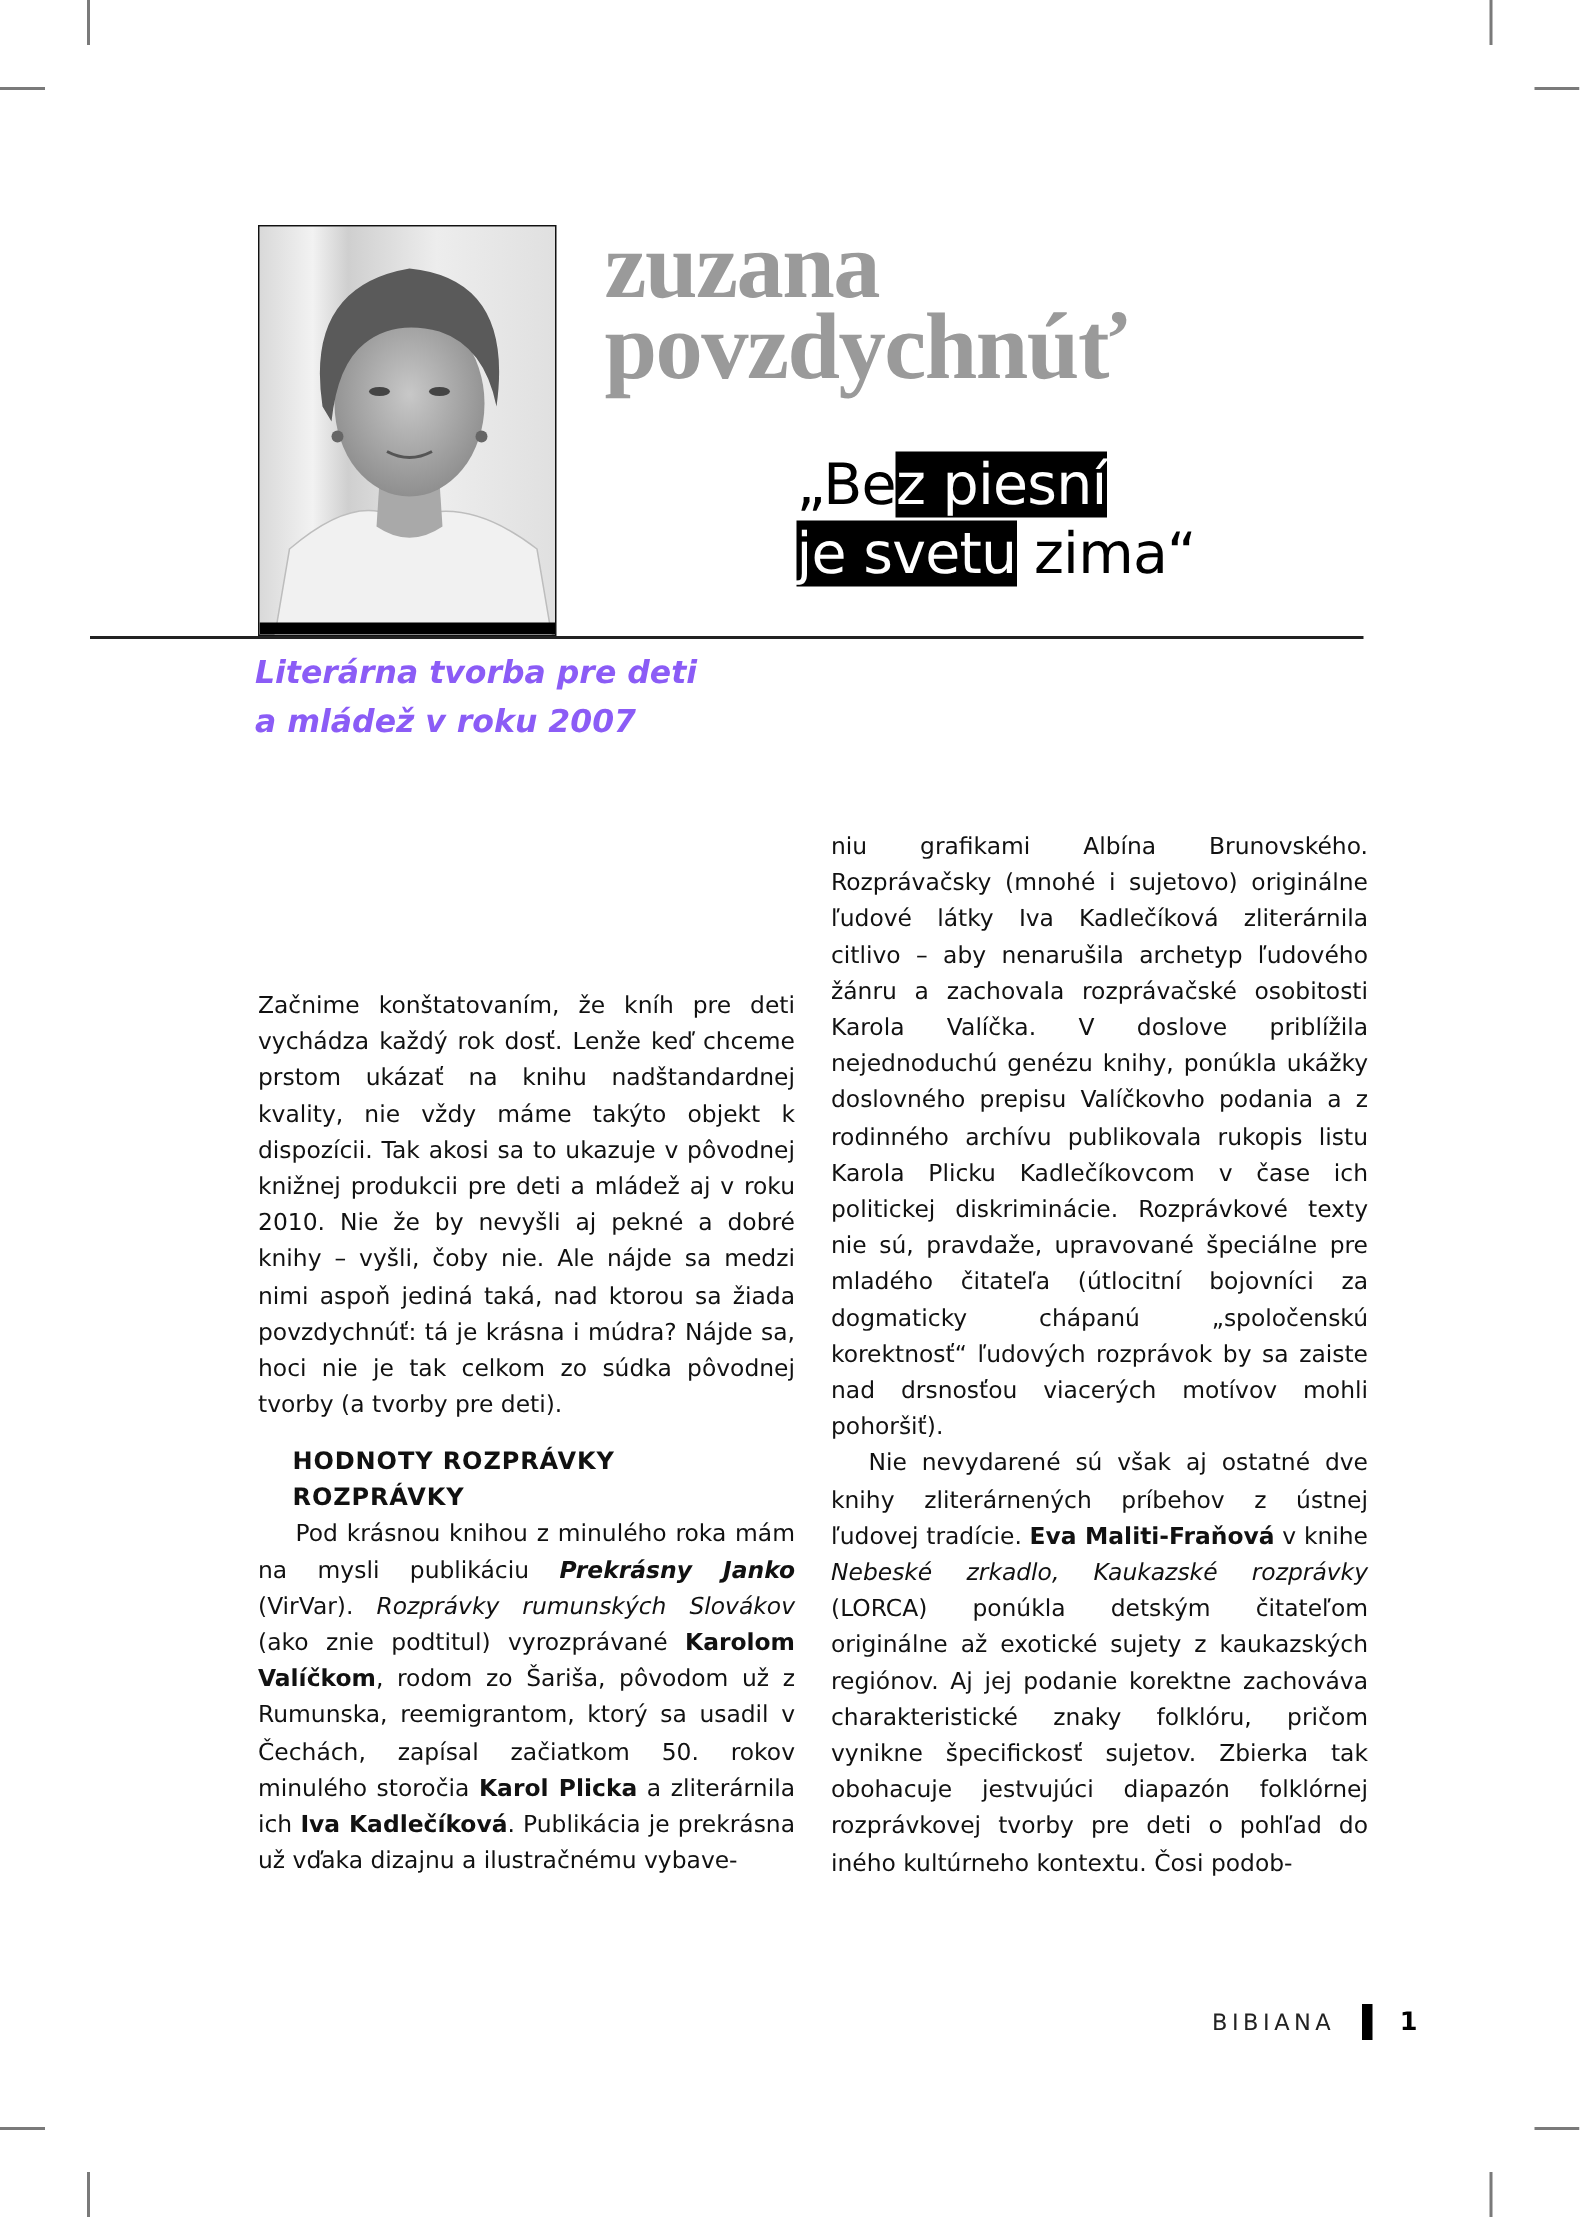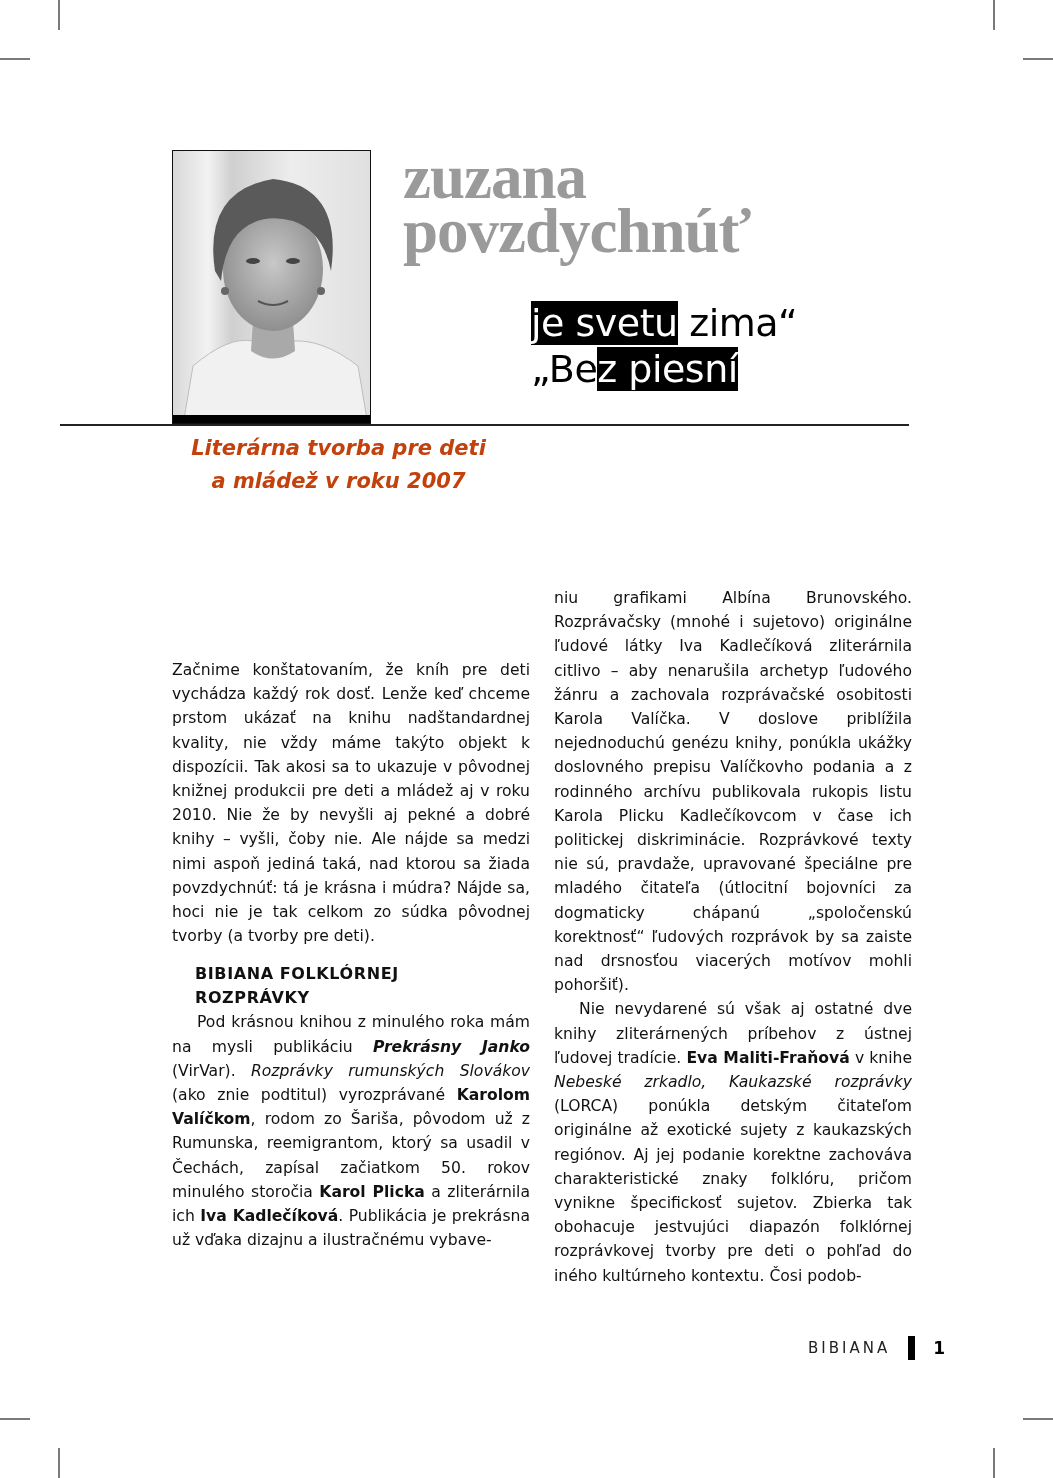--- a/index.html
+++ b/index.html
@@ -21,30 +21,30 @@
   .author div { white-space:nowrap; }
 
   .quote { position:absolute; left:531px; top:300px; font-family:"DejaVu Sans", sans-serif;
            font-size:38px; line-height:46px; color:#000; font-weight:normal; letter-spacing:-0.5px; }
   .quote .hl { background:#000; color:#fff; }
   .quote .line { white-space:nowrap; }
   .quote .l1 { padding-left:1px; }
 
   .rule { position:absolute; left:60px; top:424px; width:849px; height:2px; background:#222; }
 
-  .subtitle { position:absolute; left:170px; top:432px; width:337px; text-align:center;
+  .subtitle { position:absolute; left:170px; top:432px; width:337px; text-align:left;
               font-family:"DejaVu Sans", sans-serif; font-style:italic; font-weight:bold;
-              font-size:21px; line-height:33px; color:#c2410c; }
+              font-size:21px; line-height:33px; color:#8b5cf6; }
 
   .col { position:absolute; width:358px; font-family:"DejaVu Sans", sans-serif;
          font-size:15.6px; line-height:24.2px; color:#111; text-align:justify; }
   .col p { margin:0; }
   .col .indent { text-indent:25px; }
   .col1 { left:172px; top:658px; }
-  .col2 { left:554px; top:586px; }
+  .col2 { left:554px; top:552px; }
   .heading { margin:14px 0 0 23px !important; font-weight:bold; letter-spacing:0.6px;
              font-size:16px; line-height:24px; text-align:left !important; }
   .footer { position:absolute; top:1335px; left:808px; height:26px; display:flex; align-items:center; }
   .footer .brand { font-family:"DejaVu Sans", sans-serif; font-size:15px; letter-spacing:3px; color:#222; font-weight:normal; }
   .footer .bar { width:7px; height:24px; background:#000; margin-left:18px; }
   .footer .num { font-family:"DejaVu Sans", sans-serif; font-weight:bold; font-size:17px; margin-left:18px; color:#000; }
 </style>
 </head>
 <body>
 
@@ -85,39 +85,39 @@
   </svg>
   <div class="bottom-bar"></div>
 </div>
 
 <div class="author">
   <div>zuzana</div>
   <div>povzdychnúť</div>
 </div>
 
 <div class="quote">
+  <div class="line l1" style="padding-left:0;">
+    <span>„Be</span><span class="hl">z piesní </span>
+  </div>
   <div class="line">
     <span class="hl">je svetu</span><span> zima“</span>
-  </div>
-  <div class="line l1" style="padding-left:0;">
-    <span>„Be</span><span class="hl">z piesní </span>
   </div>
 </div>
 
 <div class="rule"></div>
 
 <div class="subtitle">
   <div>Literárna tvorba pre deti</div>
   <div>a mládež v roku 2007</div>
 </div>
 
 <div class="col col1">
   <p>Začnime konštatovaním, že kníh pre deti vychádza každý rok dosť. Lenže keď chceme prstom ukázať na knihu nadštandardnej kvality, nie vždy máme takýto objekt k dispozícii. Tak akosi sa to ukazuje v pôvodnej knižnej produkcii pre deti a mládež aj v roku 2010. Nie že by nevyšli aj pekné a dobré knihy – vyšli, čoby nie. Ale nájde sa medzi nimi aspoň jediná taká, nad ktorou sa žiada povzdychnúť: tá je krásna i múdra? Nájde sa, hoci nie je tak celkom zo súdka pôvodnej tvorby (a tvorby pre deti).</p>
   <p class="heading">
-    <span>BIBIANA FOLKLÓRNEJ</span><br>
+    <span>HODNOTY ROZPRÁVKY</span><br>
     <span>ROZPRÁVKY</span>
   </p>
   <p class="indent"><span>Pod krásnou knihou z minulého roka mám na mysli publikáciu </span><b><i>Prekrásny Janko</i></b><span> (VirVar). </span><i>Rozprávky rumunských Slovákov</i><span> (ako znie podtitul) vyrozprávané </span><b>Karolom Valíčkom</b><span>, rodom zo Šariša, pôvodom už z Rumunska, reemigrantom, ktorý sa usadil v Čechách, zapísal začiatkom 50. rokov minulého storočia </span><b>Karol Plicka</b><span> a zliterárnila ich </span><b>Iva Kadlečíková</b><span>. Publikácia je prekrásna už vďaka dizajnu a ilustračnému vybave-</span></p>
 </div>
 
 <div class="col col2">
   <p>niu grafikami Albína Brunovského. Rozprávačsky (mnohé i sujetovo) originálne ľudové látky Iva Kadlečíková zliterárnila citlivo – aby nenarušila archetyp ľudového žánru a zachovala rozprávačské osobitosti Karola Valíčka. V doslove priblížila nejednoduchú genézu knihy, ponúkla ukážky doslovného prepisu Valíčkovho podania a z rodinného archívu publikovala rukopis listu Karola Plicku Kadlečíkovcom v čase ich politickej diskriminácie. Rozprávkové texty nie sú, pravdaže, upravované špeciálne pre mladého čitateľa (útlocitní bojovníci za dogmaticky chápanú „spoločenskú korektnosť“ ľudových rozprávok by sa zaiste nad drsnosťou viacerých motívov mohli pohoršiť).</p>
   <p class="indent"><span>Nie nevydarené sú však aj ostatné dve knihy zliterárnených príbehov z ústnej ľudovej tradície. </span><b>Eva Maliti-Fraňová</b><span> v knihe </span><i>Nebeské zrkadlo, Kaukazské rozprávky</i><span> (LORCA) ponúkla detským čitateľom originálne až exotické sujety z kaukazských regiónov. Aj jej podanie korektne zachováva charakteristické znaky folklóru, pričom vynikne špecifickosť sujetov. Zbierka tak obohacuje jestvujúci diapazón folklórnej rozprávkovej tvorby pre deti o pohľad do iného kultúrneho kontextu. Čosi podob-</span></p>
 </div>
 

